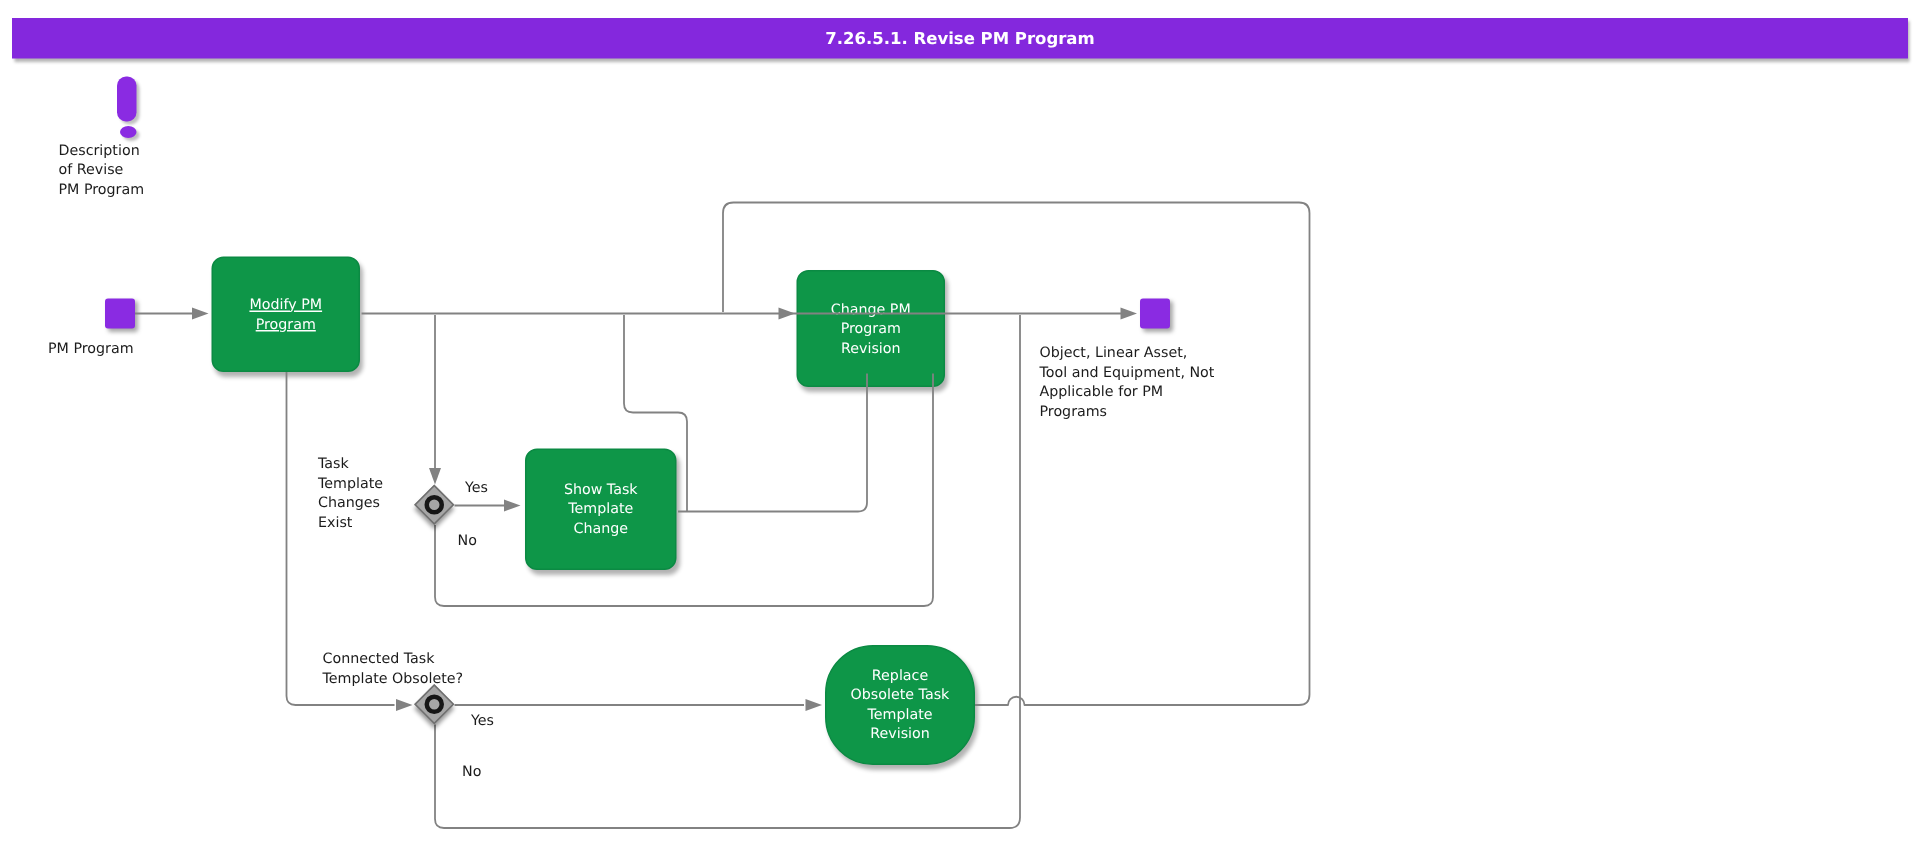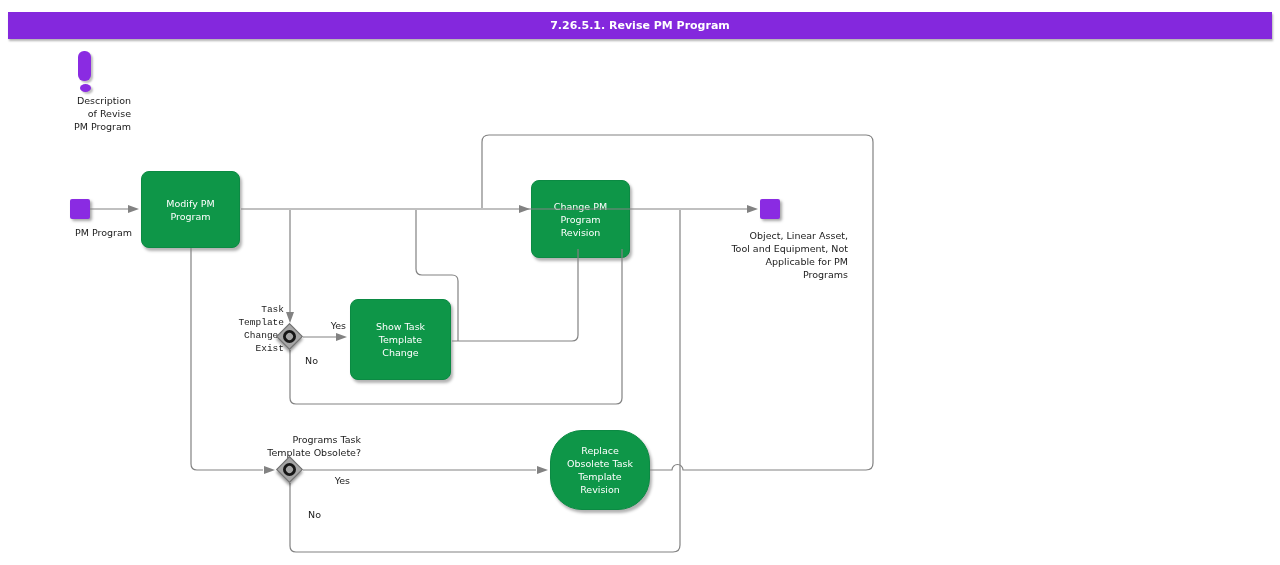--- a/index.html
+++ b/index.html
@@ -17,21 +17,21 @@
   
   .task{
     background:#0e9648;border:1px solid #0b8a43;border-radius:8px;
     box-shadow:2px 3px 3px rgba(0,0,0,0.30);
     display:flex;align-items:center;justify-content:center;
     color:#ffffff;font-size:9.5px;line-height:13px;text-align:center;
     white-space:pre-line;box-sizing:border-box;z-index:2;
   }
   
   .lbl{
-    color:#1b1b1b;font-size:9.5px;line-height:13px;text-align:right;
+    color:#1b1b1b;font-size:9.5px;line-height:13px;text-align:left;
     white-space:pre-line;z-index:2;
   }
   .lbl.left{text-align:right;}
   
   .sq{
     width:20px;height:20px;background:#8a2be2;border-radius:2px;
     box-shadow:2px 2px 3px rgba(0,0,0,0.35);z-index:2;
   }
   
   .excl-bar{
@@ -63,41 +63,41 @@
 
 <div class="abs excl-bar"></div>
 <div class="abs excl-dot"></div>
 <div class="abs lbl" style="left:39px;top:94px;width:92px;">Description
 of Revise
 PM Program</div>
 
 <div class="abs sq" style="left:70px;top:199px;"></div>
 <div class="abs lbl" style="left:32px;top:226px;width:100px;">PM Program</div>
 
-<div class="abs task" style="left:141px;top:171px;width:99px;height:77px;">Modify PM
+<div class="abs task" style="left:141px;top:171px;width:99px;height:77px;text-decoration:underline;">Modify PM
 Program</div>
 <div class="abs task" style="left:531px;top:180px;width:99px;height:78px;">Change PM
 Program
 Revision</div>
 <div class="abs task" style="left:350px;top:299px;width:101px;height:81px;">Show Task
 Template
 Change</div>
 <div class="abs task" style="left:550px;top:430px;width:100px;height:80px;border-radius:32px;">Replace
 Obsolete Task
 Template
 Revision</div>
 
-<div class="abs lbl" style="left:212px;top:303px;width:72px;font-family:Liberation Mono, monospace;">Task
+<div class="abs lbl" style="left:212px;top:303px;width:72px;">Task
 Template
 Changes
 Exist</div>
 <div class="abs lbl" style="left:310px;top:319px;width:36px;">Yes</div>
 <div class="abs lbl left" style="left:288px;top:354px;width:30px;">No</div>
 
-<div class="abs lbl" style="left:215px;top:433px;width:146px;">Programs Task
+<div class="abs lbl" style="left:215px;top:433px;width:146px;">Connected Task
 Template Obsolete?</div>
 <div class="abs lbl" style="left:314px;top:474px;width:36px;">Yes</div>
 <div class="abs lbl left" style="left:291px;top:508px;width:30px;">No</div>
 
 <div class="abs sq" style="left:760px;top:199px;"></div>
 <div class="abs lbl" style="left:693px;top:229px;width:155px;">Object, Linear Asset,
 Tool and Equipment, Not
 Applicable for PM
 Programs</div>
 

